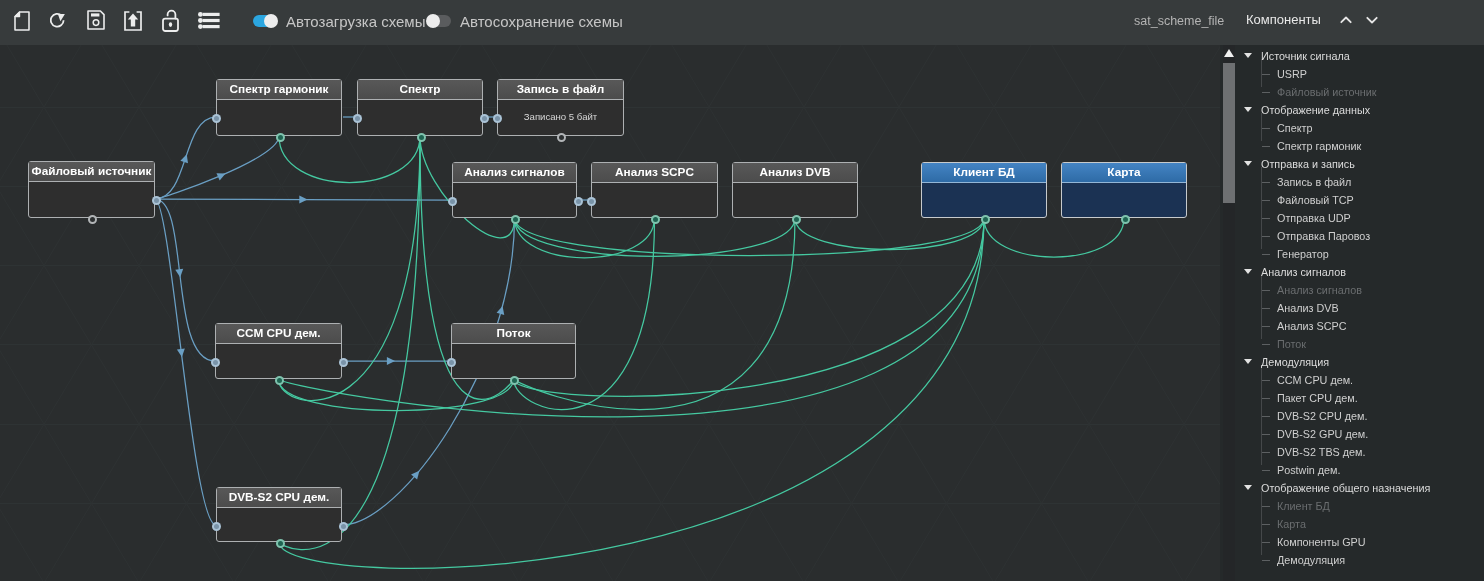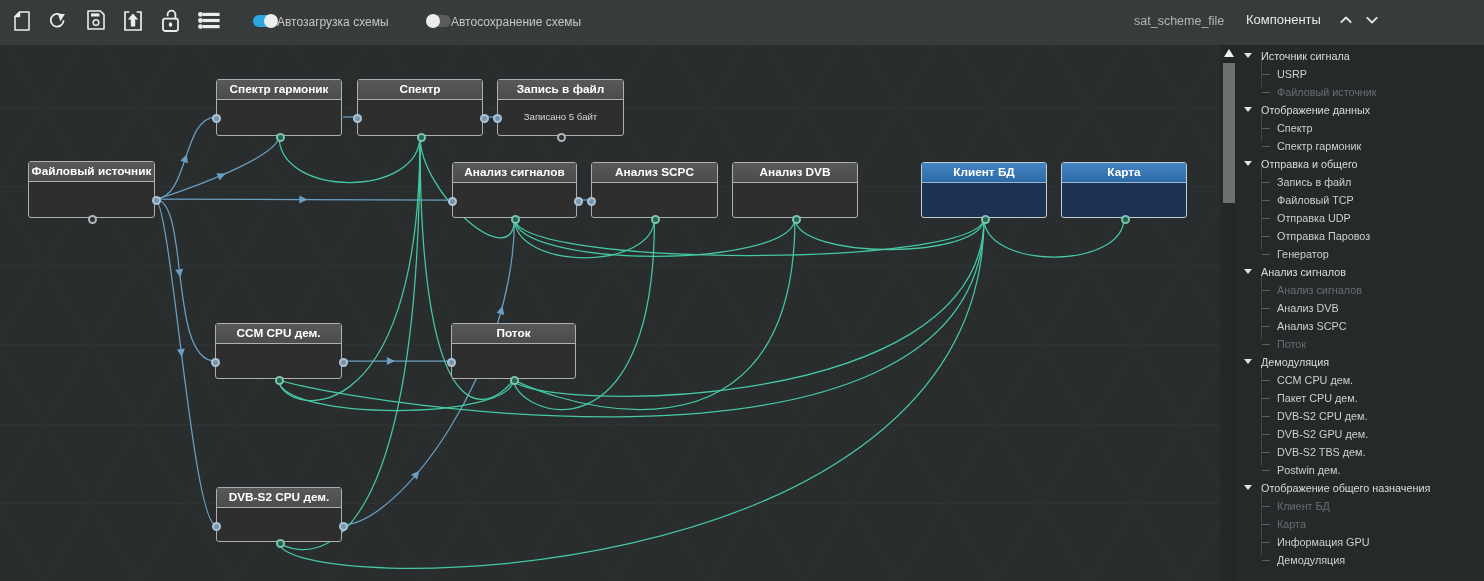--- a/index.html
+++ b/index.html
@@ -9,21 +9,21 @@
 
   
   #toolbar{position:absolute;left:0;top:0;width:1484px;height:45px;background:#373b3c;}
   .tb-icon{position:absolute;top:12px;width:20px;height:20px;}
   .tb-icon svg{display:block;}
   .tg{position:absolute;top:15px;height:14px;}
   .tg .sw{position:absolute;left:0;top:0;width:24px;height:12px;border-radius:6px;display:block;}
   .tg .sw.on{background:#2ba6e0;}
   .tg .sw.off{background:#5a5c5e;}
   .tg .knob{position:absolute;top:-1px;width:14px;height:14px;border-radius:50%;background:#ededed;display:block;}
-  .tg .lbl{position:absolute;left:24px;top:0px;font-size:12px;line-height:14px;color:#c6c6c6;white-space:nowrap;}
+  .tg .lbl{position:absolute;left:33px;top:0px;font-size:15px;line-height:14px;color:#c6c6c6;white-space:nowrap;}
   #scheme-name{position:absolute;left:1134px;top:14px;font-size:12.5px;color:#b4b4b4;}
   #panel-title{position:absolute;left:1246px;top:12px;font-size:13px;font-weight:normal;color:#e8e8e8;}
   .pt-chev{position:absolute;top:12px;width:16px;height:16px;}
 
   
   #canvas{position:absolute;left:0;top:45px;width:1220px;height:536px;background:#2a2d2e;overflow:hidden;}
   #grid{position:absolute;left:0;top:0;width:1220px;height:536px;}
   #edges{position:absolute;left:0;top:0;}
   .node{position:absolute;border:1px solid #adb0b2;border-radius:3px;background:#2e2e2e;box-sizing:border-box;
         box-shadow:0 0 0 0 rgba(0,0,0,0);}
@@ -460,21 +460,21 @@
 <div class="tr chi" style="top:74px">
           <span class="dash"></span>
           <span class="tlab">Спектр</span>
         </div>
 <div class="tr chi" style="top:92px">
           <span class="dash"></span>
           <span class="tlab">Спектр гармоник</span>
         </div>
 <div class="tr grp" style="top:110px">
           <span class="caret"></span>
-          <span class="tlab">Отправка и общего</span>
+          <span class="tlab">Отправка и запись</span>
         </div>
 <div class="tr chi" style="top:128px">
           <span class="dash"></span>
           <span class="tlab">Запись в файл</span>
         </div>
 <div class="tr chi" style="top:146px">
           <span class="dash"></span>
           <span class="tlab">Файловый TCP</span>
         </div>
 <div class="tr chi" style="top:164px">
@@ -544,21 +544,21 @@
 <div class="tr chi dim" style="top:452px">
           <span class="dash"></span>
           <span class="tlab">Клиент БД</span>
         </div>
 <div class="tr chi dim" style="top:470px">
           <span class="dash"></span>
           <span class="tlab">Карта</span>
         </div>
 <div class="tr chi" style="top:488px">
           <span class="dash"></span>
-          <span class="tlab">Информация GPU</span>
+          <span class="tlab">Компоненты GPU</span>
         </div>
 <div class="tr chi" style="top:506px">
           <span class="dash"></span>
           <span class="tlab">Демодуляция</span>
         </div>
     </div>
   </div>
 
 </div>
 

